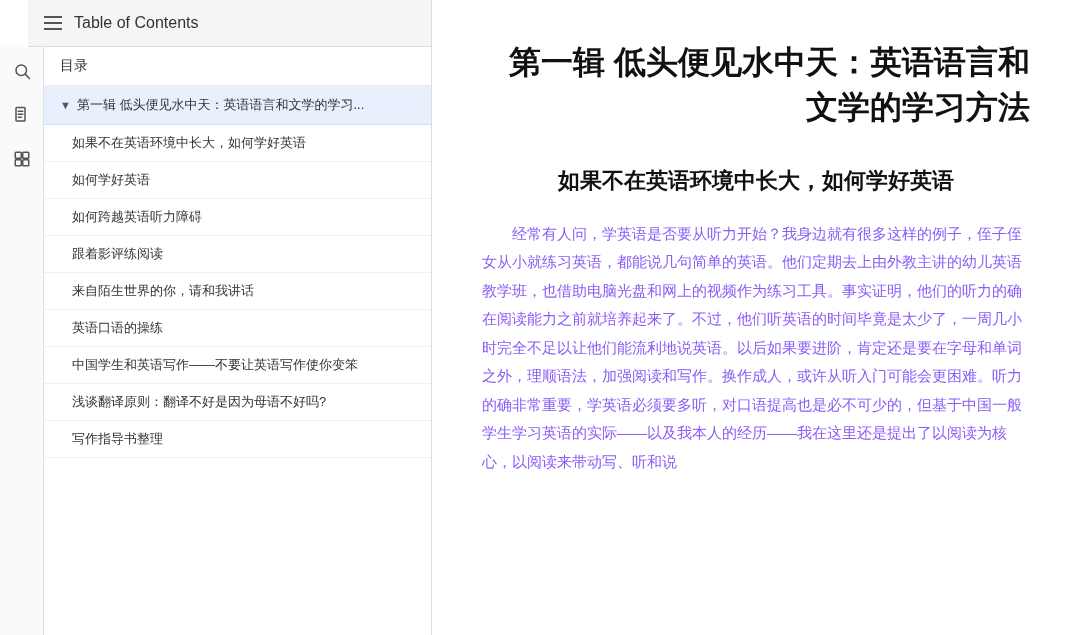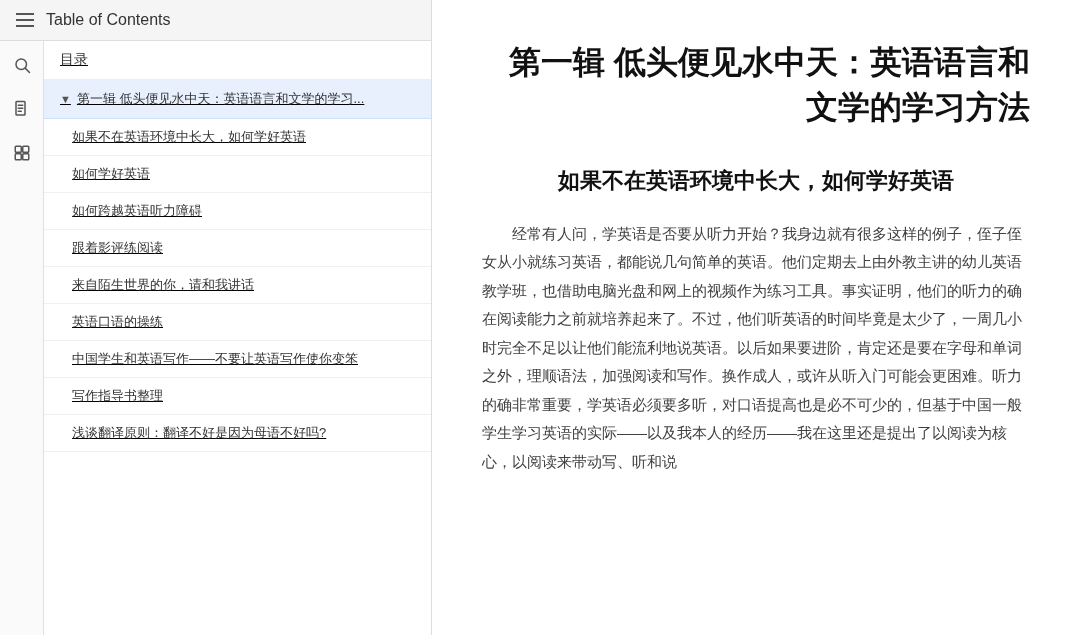--- a/index.html
+++ b/index.html
@@ -22,22 +22,23 @@
       border-right: 1px solid #ddd;
       background: #fff;
     }
 
     #sidebar-header {
       display: flex;
       align-items: center;
       background: #f5f5f5;
       border-bottom: 1px solid #ddd;
       padding: 15px 16px;
-      height: 41px;
+      height: 47px;
       gap: 12px;
+      margin-left: 28px;
     }
 
     #sidebar-header .hamburger-icon {
       display: flex;
       flex-direction: column;
       gap: 4px;
       cursor: pointer;
     }
     #sidebar-header .hamburger-icon span {
       display: block;
@@ -79,21 +80,20 @@
       cursor: pointer;
       color: #555;
       font-size: 16px;
     }
 
     
     #toc-panel {
       flex: 1;
       overflow-y: auto;
       background: #fff;
-      text-decoration: underline;
     }
 
     .toc-top-item {
       padding: 10px 16px;
       font-size: 14px;
       color: #333;
       border-bottom: 1px solid #eee;
       cursor: pointer;
     }
 
@@ -144,21 +144,21 @@
     .section-title {
       font-size: 22px;
       font-weight: 700;
       color: #111;
       text-align: center;
       margin-bottom: 24px;
     }
 
     .paragraph {
       font-size: 15px;
-      color: #404040;
+      color: #8b5cf6;
       line-height: 1.9;
       text-indent: 2em;
     }
 
     
     ::-webkit-scrollbar { width: 6px; }
     ::-webkit-scrollbar-track { background: #f1f1f1; }
     ::-webkit-scrollbar-thumb { background: #ccc; border-radius: 3px; }
   </style>
 </head>
@@ -212,22 +212,22 @@
       </div>
 
       <div id="toc-children">
           <div class="toc-child-item">如果不在英语环境中长大，如何学好英语</div>
           <div class="toc-child-item">如何学好英语</div>
           <div class="toc-child-item">如何跨越英语听力障碍</div>
           <div class="toc-child-item">跟着影评练阅读</div>
           <div class="toc-child-item">来自陌生世界的你，请和我讲话</div>
           <div class="toc-child-item">英语口语的操练</div>
           <div class="toc-child-item">中国学生和英语写作——不要让英语写作使你变笨</div>
+          <div class="toc-child-item">浅谈翻译原则：翻译不好是因为母语不好吗?</div>
           <div class="toc-child-item">写作指导书整理</div>
-          <div class="toc-child-item">浅谈翻译原则：翻译不好是因为母语不好吗?</div>
         </div>
     </div>
   </div>
 </div>
 
 <div id="main-content">
   <h1 class="chapter-title">第一辑 低头便见水中天：英语语言和文学的学习方法</h1>
   <h2 class="section-title">如果不在英语环境中长大，如何学好英语</h2>
   <p class="paragraph">经常有人问，学英语是否要从听力开始？我身边就有很多这样的例子，侄子侄女从小就练习英语，都能说几句简单的英语。他们定期去上由外教主讲的幼儿英语教学班，也借助电脑光盘和网上的视频作为练习工具。事实证明，他们的听力的确在阅读能力之前就培养起来了。不过，他们听英语的时间毕竟是太少了，一周几小时完全不足以让他们能流利地说英语。以后如果要进阶，肯定还是要在字母和单词之外，理顺语法，加强阅读和写作。换作成人，或许从听入门可能会更困难。听力的确非常重要，学英语必须要多听，对口语提高也是必不可少的，但基于中国一般学生学习英语的实际——以及我本人的经历——我在这里还是提出了以阅读为核心，以阅读来带动写、听和说</p>
 </div>

